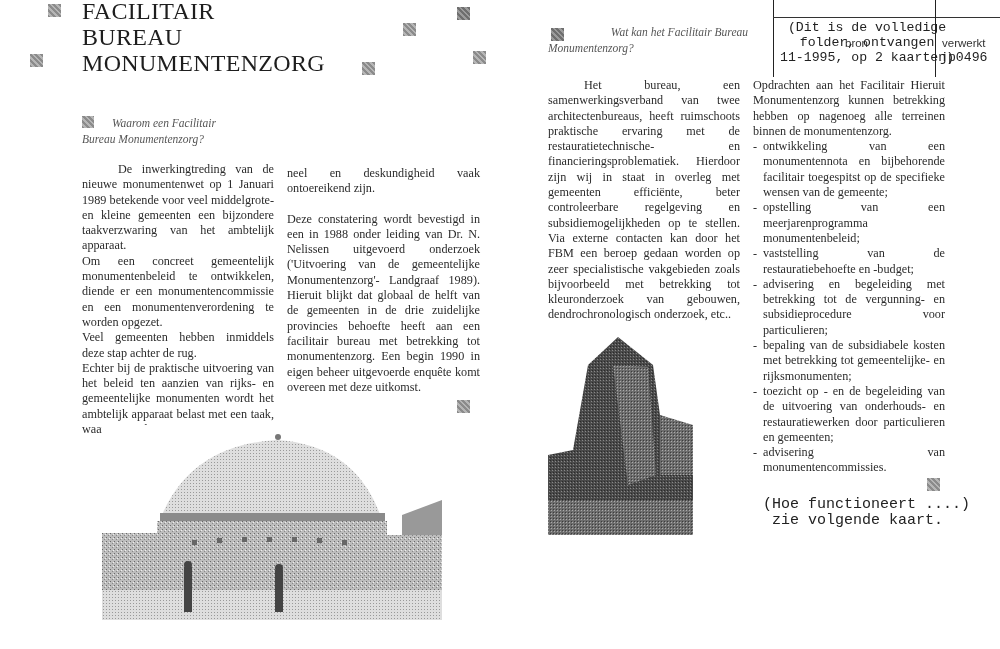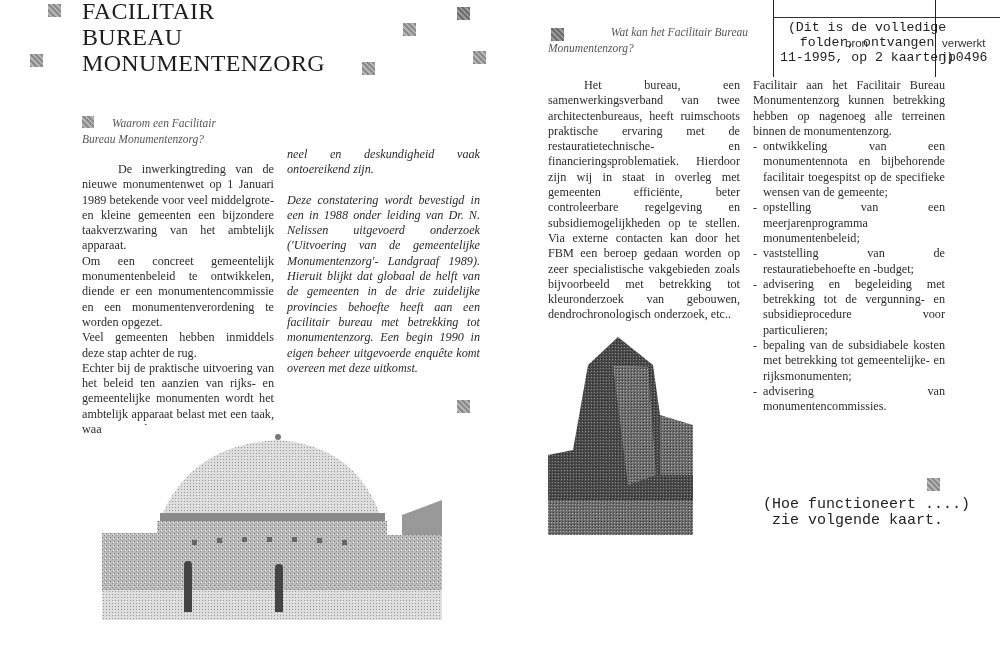--- a/index.html
+++ b/index.html
@@ -60,21 +60,21 @@
   <div>Bureau Monumentenzorg?</div>
 </div>
 
 <div class="abs col" style="left:82px;top:162px;width:192px;">
   <p class="indent">De inwerkingtreding van de nieuwe monumentenwet op 1 Januari 1989 betekende voor veel middelgrote- en kleine gemeenten een bijzondere taakverzwaring van het ambtelijk apparaat.</p>
   <p>Om een concreet gemeentelijk monumentenbeleid te ontwikkelen, diende er een monumentencommissie en een monumentenverordening te worden opgezet.</p>
   <p>Veel gemeenten hebben inmiddels deze stap achter de rug.</p>
   <p>Echter bij de praktische uitvoering van het beleid ten aanzien van rijks- en gemeentelijke monumenten wordt het ambtelijk apparaat belast met een taak, waarvoor tijd, perso-</p>
 </div>
 
-<div class="abs col" style="left:287px;top:147px;width:193px;font-style:italic;">
+<div class="abs col" style="left:287px;top:166px;width:193px;">
   <p>neel en deskundigheid vaak ontoereikend zijn.</p>
   <p class="gap">Deze constatering wordt bevestigd in een in 1988 onder leiding van Dr. N. Nelissen uitgevoerd onderzoek ('Uitvoering van de gemeentelijke Monumentenzorg'- Landgraaf 1989). Hieruit blijkt dat globaal de helft van de gemeenten in de drie zuidelijke provincies behoefte heeft aan een facilitair bureau met betrekking tot monumentenzorg. Een begin 1990 in eigen beheer uitgevoerde enquête komt overeen met deze uitkomst.</p>
 </div>
 
 <div class="photo photo1">
   <svg width="340" height="195" viewBox="0 0 340 195">
     <defs>
       <pattern id="grain1" width="4" height="4" patternUnits="userSpaceOnUse">
         <rect width="4" height="4" fill="#bdbdbd"></rect>
         <rect x="0" y="0" width="1" height="1" fill="#6a6a6a"></rect>
@@ -138,27 +138,28 @@
     </defs>
     <rect width="145" height="210" fill="#fff"></rect>
     <path d="M40 40 L70 12 L105 40 L112 90 L145 105 L145 210 L0 210 L0 130 L25 125 Z" fill="url(#grain3)"></path>
     <path d="M65 40 L100 42 L108 150 L80 160 Z" fill="url(#grain4)"></path>
     <path d="M112 90 L145 100 L145 150 L112 150 Z" fill="url(#grain4)"></path>
     <rect x="0" y="175" width="145" height="35" fill="url(#grain4)"></rect>
   </svg>
 </div>
 
 <div class="abs col" style="left:753px;top:78px;width:192px;">
-  <p>Facilitair aan het Facilitair Bureau Monumentenzorg kunnen betrekking hebben op nagenoeg alle terreinen binnen de monumentenzorg.</p>
+  <p>Opdrachten aan het Facilitair Hieruit Monumentenzorg kunnen betrekking hebben op nagenoeg alle terreinen binnen de monumentenzorg.</p>
   <ul class="dash">
     <li>ontwikkeling van een monumentennota en bijbehorende facilitair toegespitst op de specifieke wensen van de gemeente;</li>
     <li>opstelling van een meerjarenprogramma monumentenbeleid;</li>
     <li>vaststelling van de restauratiebehoefte en -budget;</li>
     <li>advisering en begeleiding met betrekking tot de vergunning- en subsidieprocedure voor particulieren;</li>
     <li>bepaling van de subsidiabele kosten met betrekking tot gemeentelijke- en rijksmonumenten;</li>
+    <li>toezicht op - en de begeleiding van de uitvoering van onderhouds- en restauratiewerken door particulieren en gemeenten;</li>
     <li>advisering van monumentencommissies.</li>
   </ul>
 </div>
 
 <div class="stamp-table"></div>
 <div class="stamp-hline"></div>
 <div class="stamp-vline"></div>
 <div class="stamp-head" style="left:845px;">bron</div>
 <div class="stamp-head" style="left:942px;">verwerkt</div>
 <div class="abs mono stamp-text">(Dit is de volledige

